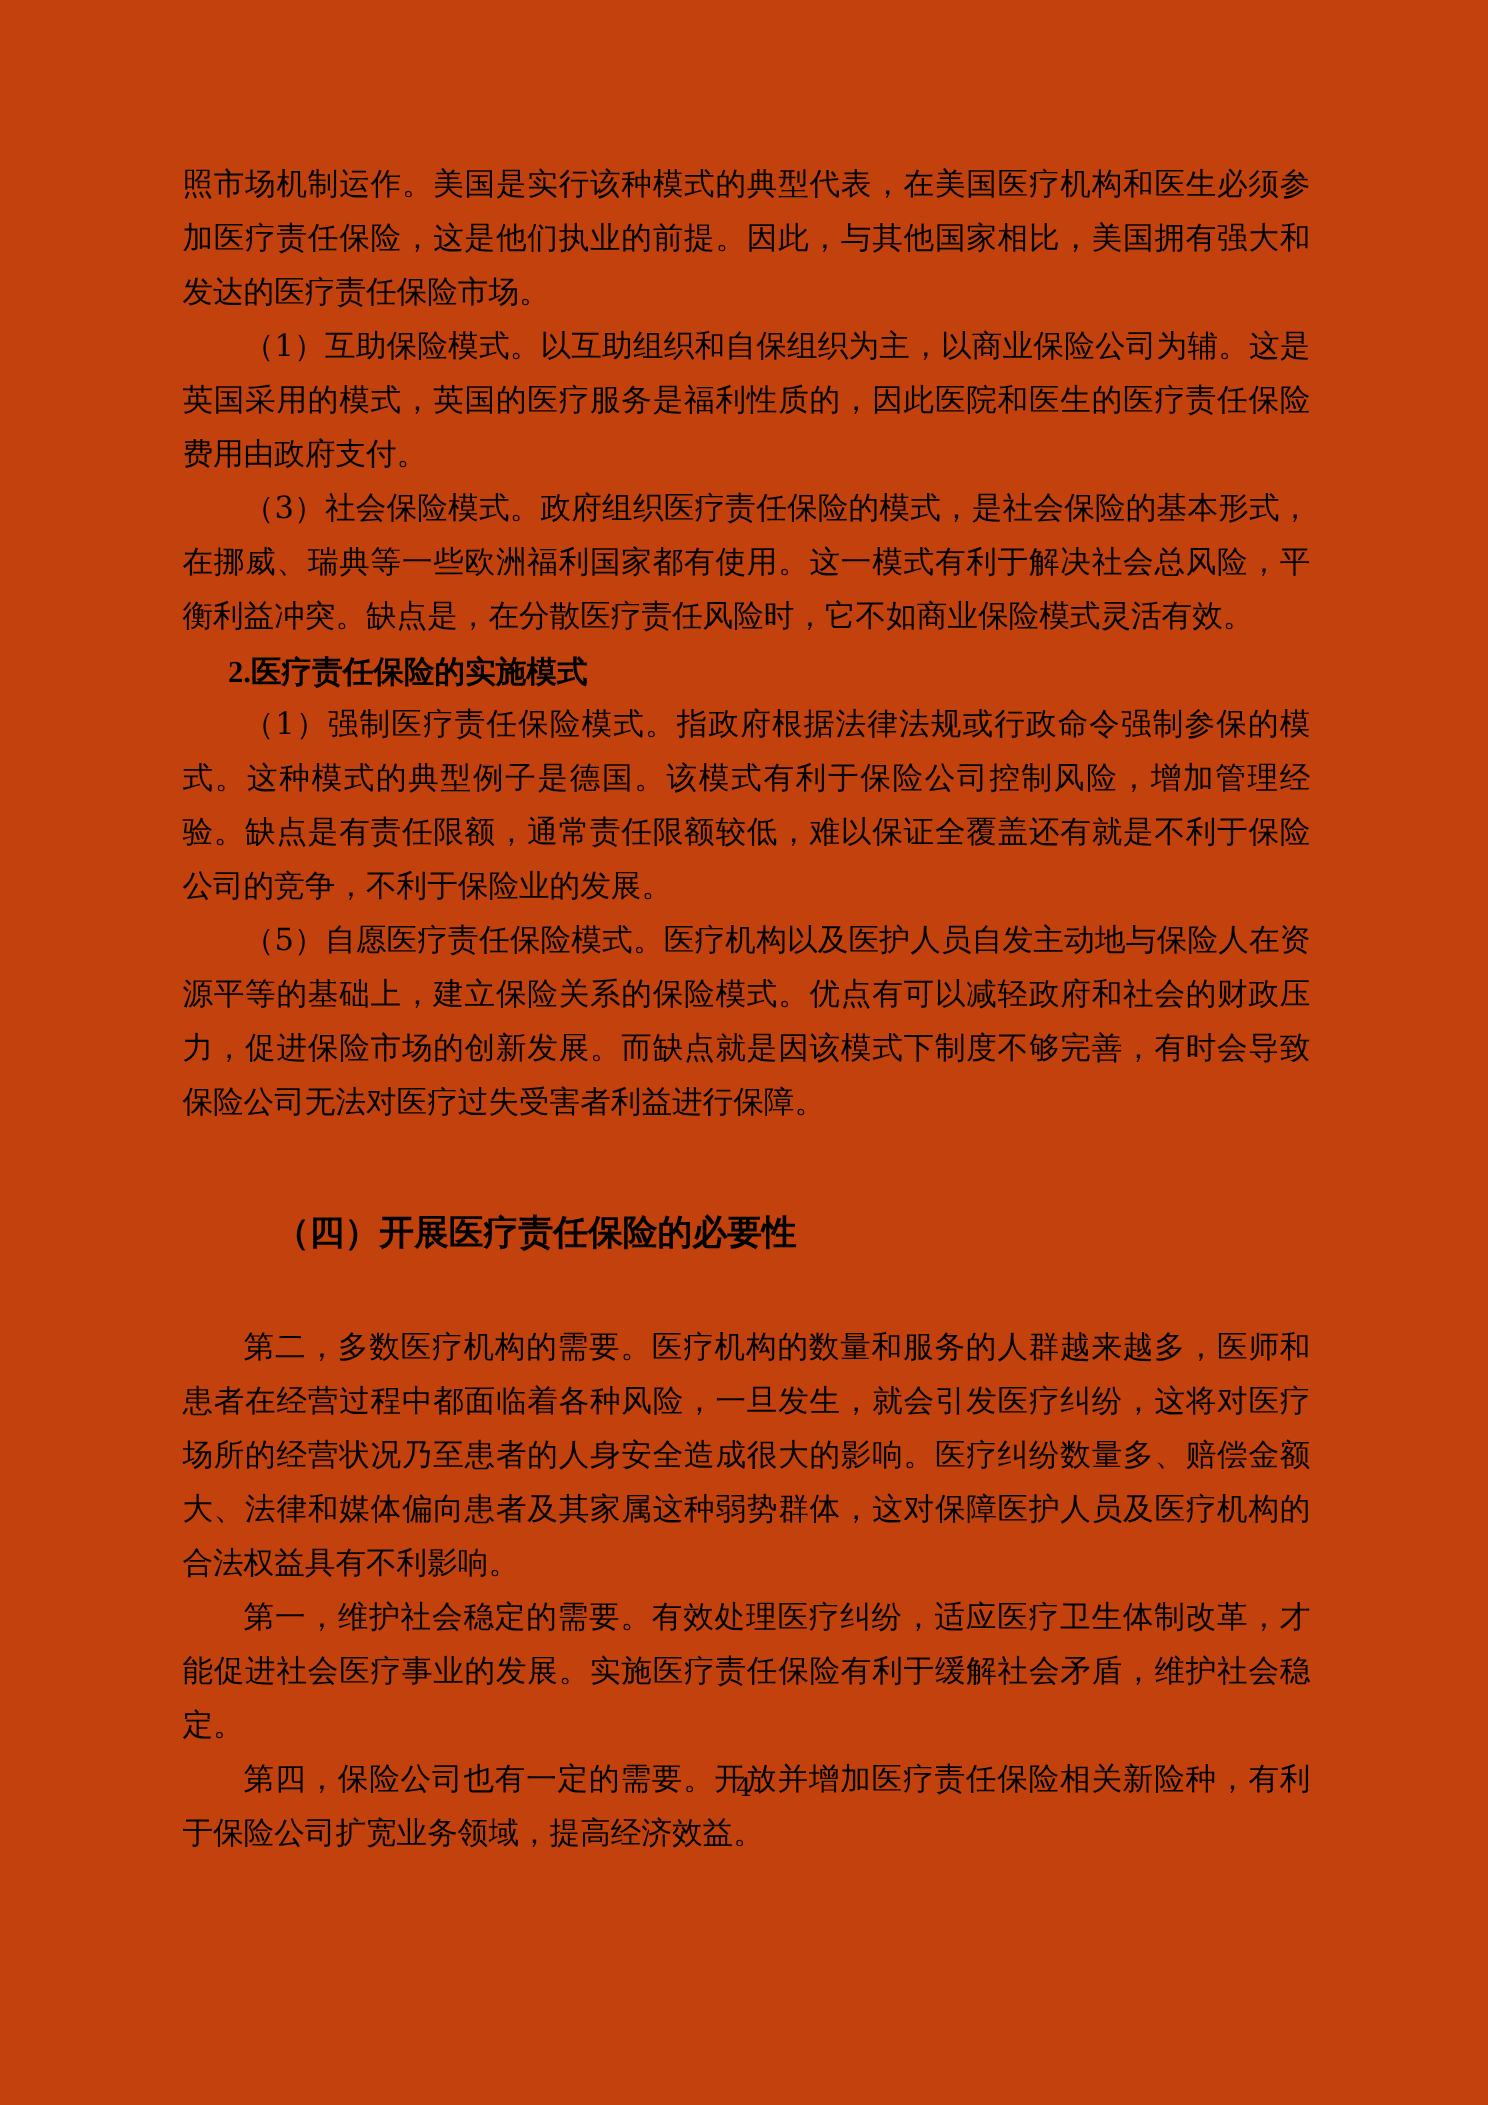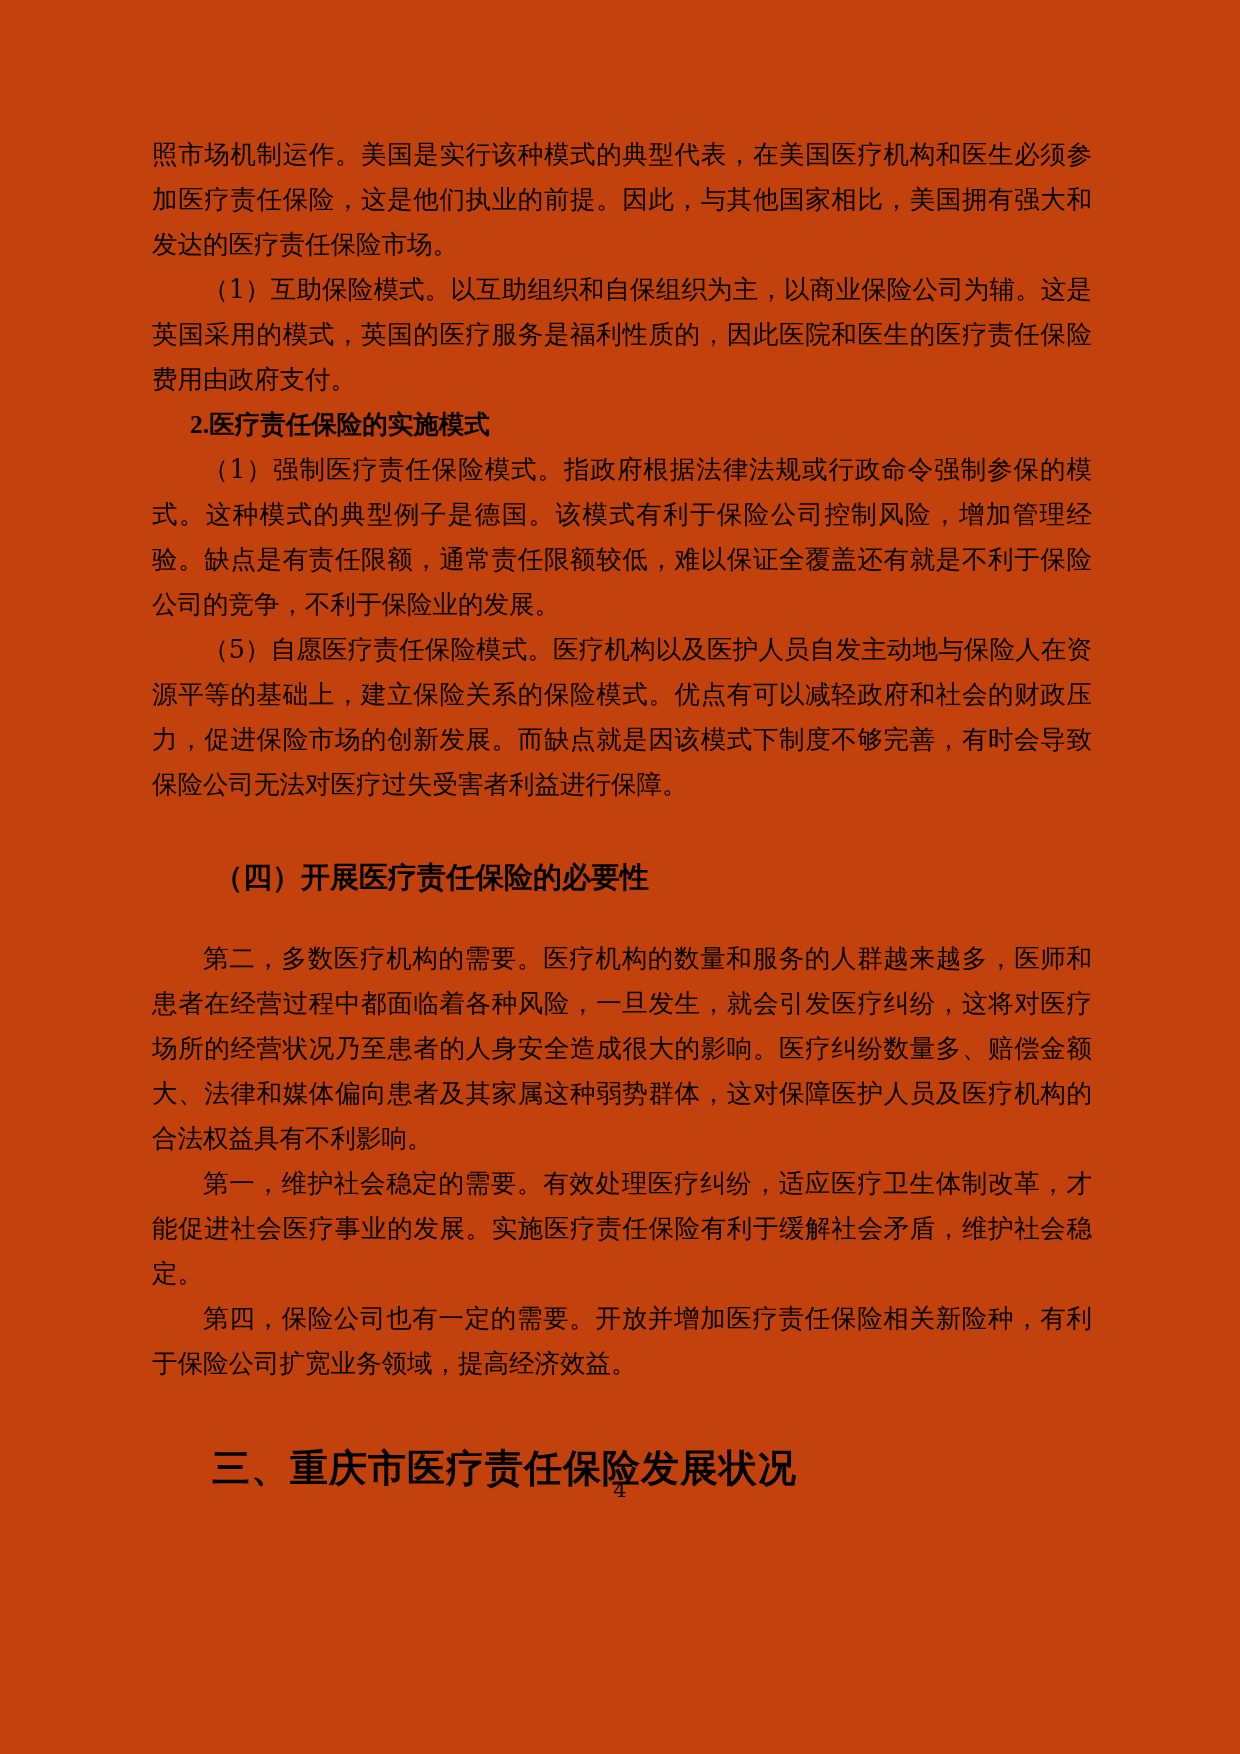--- a/index.html
+++ b/index.html
@@ -42,21 +42,21 @@
     margin: 0;
     font-size: 25.5px;
     line-height: 45px;
     text-indent: 38px;
     font-weight: bold;
     font-family: Liberation Serif, serif;
     text-align: left;
   }
   
   p.head2 {
-    margin: 2px;
+    margin: 17px;
     font-size: 29px;
     line-height: 45px;
     font-weight: bold;
     font-family: "DejaVu Sans", "Liberation Sans", sans-serif;
     text-indent: 60px;
     text-align: left;
   }
   
   p.head1 {
     margin: 0;
@@ -86,20 +86,21 @@
 <body>
 
 <div class="page">
 
   <div class="content">
 
     <p class="body noindent">照市场机制运作。美国是实行该种模式的典型代表，在美国医疗机构和医生必须参加医疗责任保险，这是他们执业的前提。因此，与其他国家相比，美国拥有强大和发达的医疗责任保险市场。</p>
 
     <p class="body">（1）互助保险模式。以互助组织和自保组织为主，以商业保险公司为辅。这是英国采用的模式，英国的医疗服务是福利性质的，因此医院和医生的医疗责任保险费用由政府支付。</p>
 
+    <p class="body">（3）社会保险模式。政府组织医疗责任保险的模式，是社会保险的基本形式，在挪威、瑞典等一些欧洲福利国家都有使用。这一模式有利于解决社会总风险，平衡利益冲突。缺点是，在分散医疗责任风险时，它不如商业保险模式灵活有效。</p>
 
     <p class="subsubhead">2.医疗责任保险的实施模式</p>
 
     <p class="body">（1）强制医疗责任保险模式。指政府根据法律法规或行政命令强制参保的模式。这种模式的典型例子是德国。该模式有利于保险公司控制风险，增加管理经验。缺点是有责任限额，通常责任限额较低，难以保证全覆盖还有就是不利于保险公司的竞争，不利于保险业的发展。</p>
 
     <p class="body">（5）自愿医疗责任保险模式。医疗机构以及医护人员自发主动地与保险人在资源平等的基础上，建立保险关系的保险模式。优点有可以减轻政府和社会的财政压力，促进保险市场的创新发展。而缺点就是因该模式下制度不够完善，有时会导致保险公司无法对医疗过失受害者利益进行保障。</p>
 
     <div class="spacer-lg"></div>
 
     <p class="head2">（四）开展医疗责任保险的必要性</p>
@@ -108,21 +109,20 @@
 
     <p class="body">第二，多数医疗机构的需要。医疗机构的数量和服务的人群越来越多，医师和患者在经营过程中都面临着各种风险，一旦发生，就会引发医疗纠纷，这将对医疗场所的经营状况乃至患者的人身安全造成很大的影响。医疗纠纷数量多、赔偿金额大、法律和媒体偏向患者及其家属这种弱势群体，这对保障医护人员及医疗机构的合法权益具有不利影响。</p>
 
     <p class="body">第一，维护社会稳定的需要。有效处理医疗纠纷，适应医疗卫生体制改革，才能促进社会医疗事业的发展。实施医疗责任保险有利于缓解社会矛盾，维护社会稳定。</p>
 
 
     <p class="body">第四，保险公司也有一定的需要。开放并增加医疗责任保险相关新险种，有利于保险公司扩宽业务领域，提高经济效益。</p>
 
     <div class="spacer-xl"></div>
 
-    <p class="head1">三、重庆市医疗责任保险发展状况</p>
 
     <div class="spacer-xl"></div>
 
   </div>
 
   <div class="page-number">4</div>
 
 </div>
 
 </body></html>

